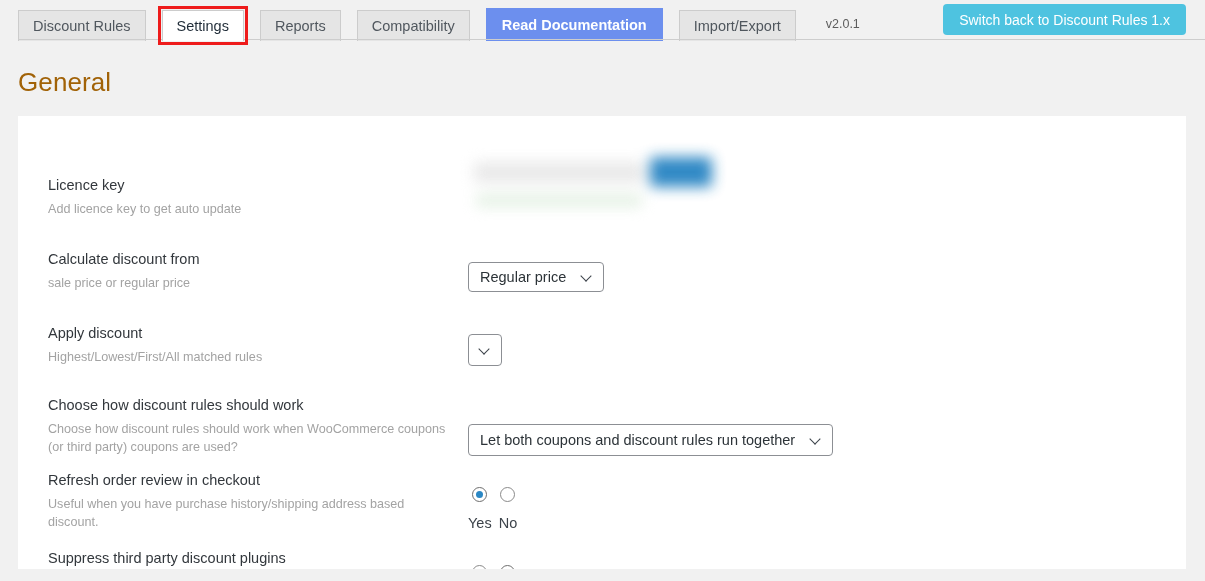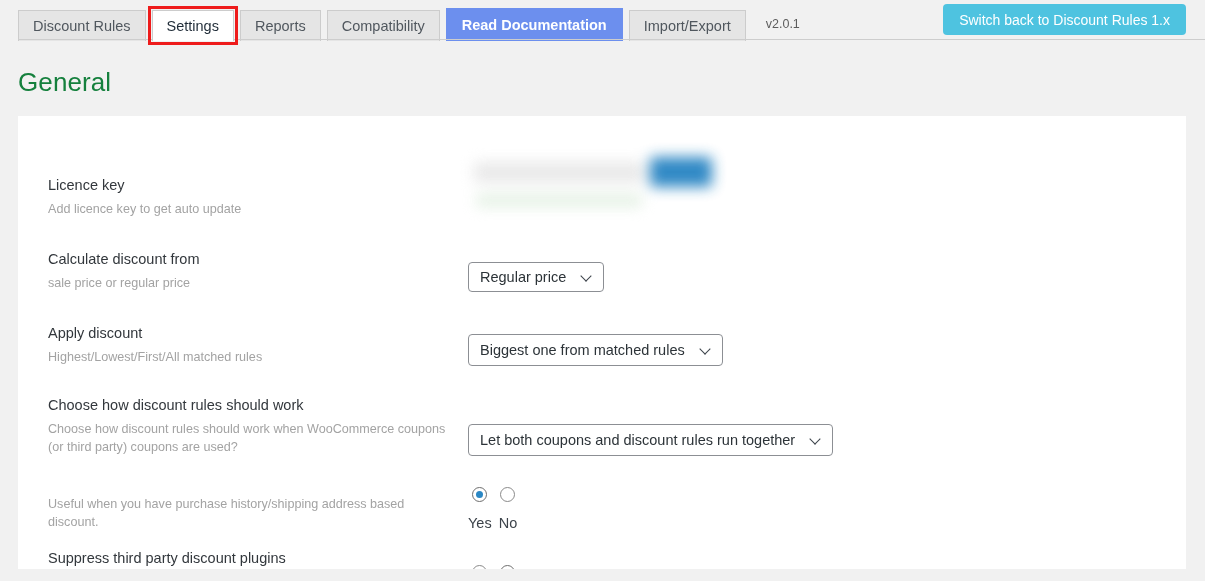--- a/index.html
+++ b/index.html
@@ -19,21 +19,21 @@
   .tabwrap {
     position: relative;
     height: 40px;
     padding-left: 18px;
     box-sizing: border-box;
   }
   .tabbar {
     display: flex;
     align-items: flex-end;
     height: 40px;
-    gap: 6px;
+    gap: 16px;
     position: relative;
   }
   .tab {
     display: inline-flex;
     align-items: center;
     justify-content: center;
     height: 31px;
     padding: 0 14px;
     box-sizing: border-box;
     background: #e5e5e5;
@@ -101,21 +101,21 @@
     cursor: pointer;
     z-index: 6;
   }
 
   
   .page-title {
     margin: 0;
     padding: 27px 0 18px 18px;
     font-size: 26px;
     font-weight: normal;
-    color: #15803d;
+    color: #a16207;
     letter-spacing: .1px;
   }
 
   
   .card {
     margin: 0 19px 0 18px;
     background: #ffffff;
     box-sizing: border-box;
     padding: 16px 0 0 0;
     height: 453px;
@@ -308,41 +308,41 @@
     </div>
   </div>
 
   <div class="row r-apply">
     <div class="row-label">
       <div class="lbl">Apply discount</div>
       <div class="desc">Highest/Lowest/First/All matched rules</div>
     </div>
     <div class="row-field">
       <div class="select tall">
-        <span>Biggest one from matched rules</span>
         <span class="chev"></span>
       </div>
     </div>
   </div>
 
   <div class="row r-choose">
     <div class="row-label">
       <div class="lbl">Choose how discount rules should work</div>
       <div class="desc">Choose how discount rules should work when WooCommerce coupons (or third party) coupons are used?</div>
     </div>
     <div class="row-field">
       <div class="select tall">
         <span>Let both coupons and discount rules run together</span>
         <span class="chev"></span>
       </div>
     </div>
   </div>
 
   <div class="row r-refresh">
     <div class="row-label">
+      <div class="lbl">Refresh order review in checkout</div>
       <div class="desc">Useful when you have purchase history/shipping address based discount.</div>
     </div>
     <div class="row-field">
       <div class="radios">
         <label class="radio-opt">
           <span class="dot on"></span>
           <span>Yes</span>
         </label>
         <label class="radio-opt">
           <span class="dot"></span>

